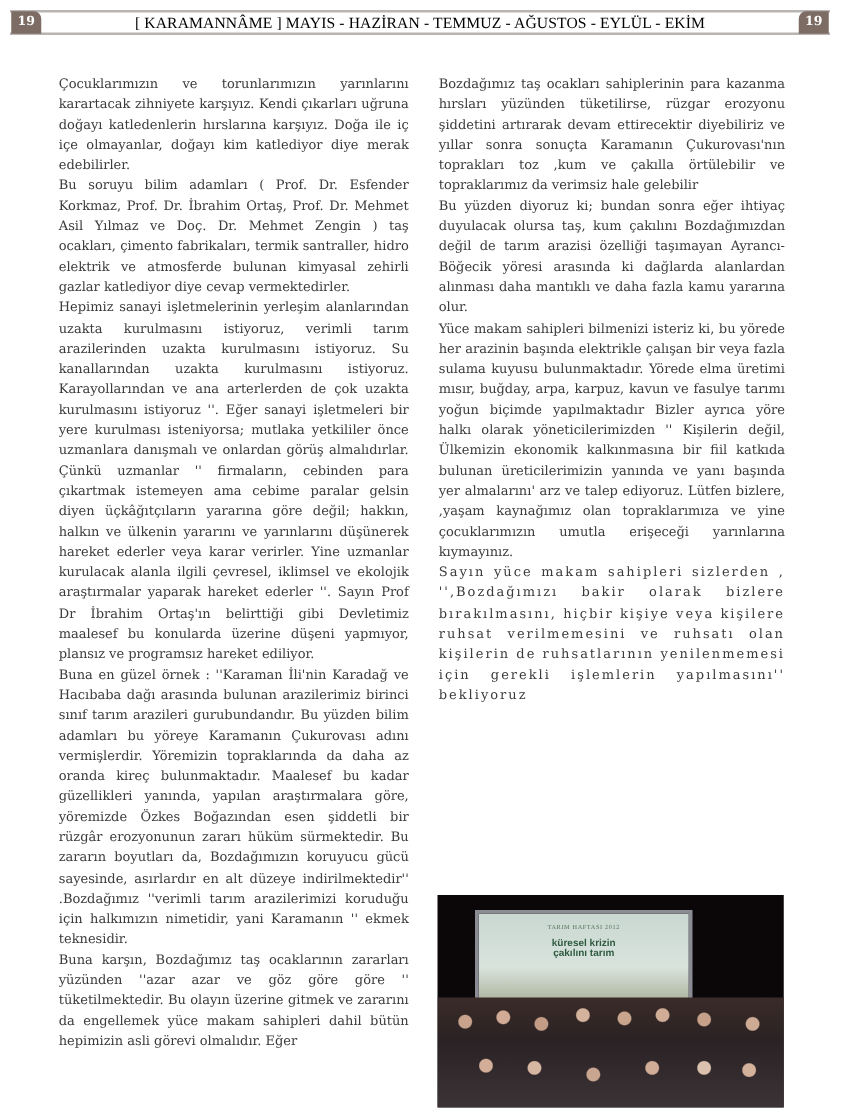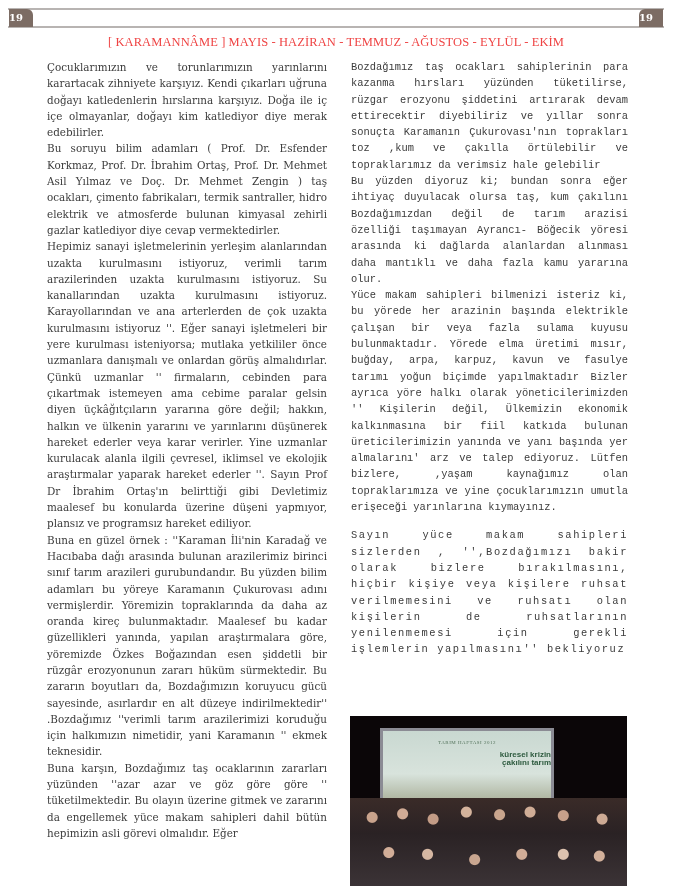--- a/index.html
+++ b/index.html
@@ -11,55 +11,55 @@
     }
     .header {
       position: absolute; left: 8px; top: 8px; width: 656px; height: 20px;
       border-top: 2px solid #b8b4b2; border-bottom: 2px solid #b8b4b2;
       box-sizing: border-box;
     }
     .page-badge {
       position: absolute; top: -1px; height: 18px; width: 24px;
       background: #7c6c64; color: #ffffff;
       font-family: "DejaVu Serif", serif; font-size: 10px; font-weight: bold;
-      text-align: left; line-height: 18px;
+      text-align: center; line-height: 18px;
     }
     .page-badge.left { left: 1px; border-radius: 0 6px 0 0; }
     .page-badge.right { right: 1px; border-radius: 6px 0 0 0; }
     .running-title {
       position: absolute; left: 30px; right: 30px; top: 0; height: 16px;
       text-align: center; font-family: "Liberation Serif", serif;
-      font-size: 12.5px; line-height: 16px; color: #ef4444; letter-spacing: 0.1px; margin-top: 24px;
+      font-size: 12.5px; line-height: 16px; color: #000000; letter-spacing: 0.1px;
     }
     .col {
       position: absolute; top: 59px;
       font-family: "DejaVu Serif", serif;
       font-size: 10.4px; line-height: 16.3px; color: #3b3b3b;
       text-align: justify;
     }
     .col.left { left: 47px; width: 280px; }
-    .col.right { left: 351px; width: 277px; font-family: Liberation Mono, monospace; }
+    .col.right { left: 351px; width: 277px; }
     .col p { margin: 0; }
-    .col p.gap { margin-top: 12px; }
+    .col p.gap { margin-top: 0; }
     .col p.spaced { letter-spacing: 1.6px; }
     .photo {
       position: absolute; left: 350px; top: 716px; width: 277px; height: 170px;
       background: #0b0608; overflow: hidden;
     }
     .screen {
       position: absolute; left: 30px; top: 12px; width: 168px; height: 78px;
       background: linear-gradient(#c9d8d1 0%, #d8e3dc 55%, #9fa48a 100%);
       border: 3px solid #8b8b94;
     }
     .screen-title {
       position: absolute; left: 0; right: 0; top: 9px; text-align: center;
       font-family: "Liberation Serif", serif; font-size: 5px; color: #52725a; letter-spacing: 0.5px;
     }
     .screen-head {
-      position: absolute; left: 0; right: 0; top: 20px; text-align: right;
+      position: absolute; left: 0; right: 0; top: 20px; text-align: center;
       font-family: "Liberation Sans", sans-serif; font-size: 8px; font-weight: bold;
       color: #2d5a3e; line-height: 8px;
     }
     .crowd {
       position: absolute; left: 0; right: 0; bottom: 0; height: 88px;
       background:
         radial-gradient(circle at 8% 22%, #c9a38c 0 5px, transparent 6px),
         radial-gradient(circle at 19% 18%, #d1ab95 0 5px, transparent 6px),
         radial-gradient(circle at 30% 24%, #c39c86 0 5px, transparent 6px),
         radial-gradient(circle at 42% 16%, #d4b39c 0 5px, transparent 6px),

